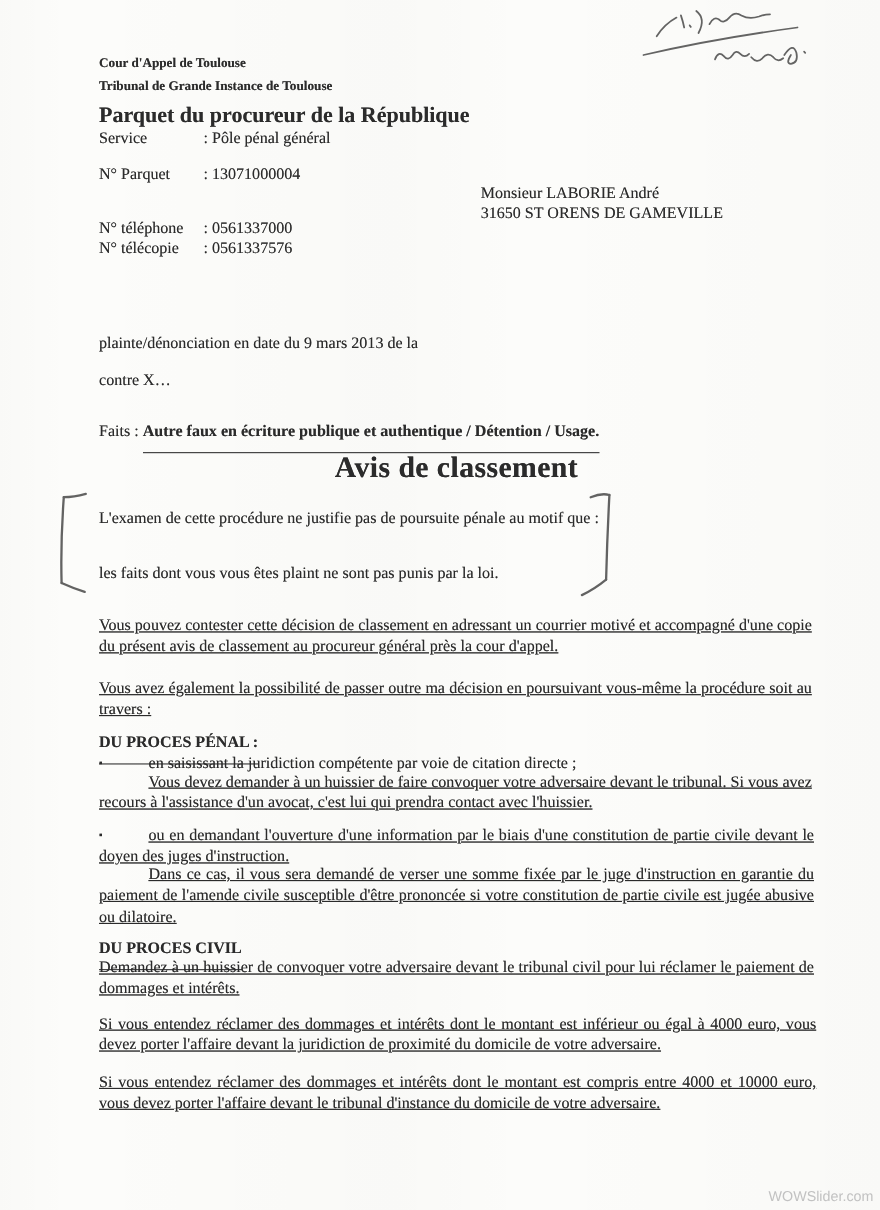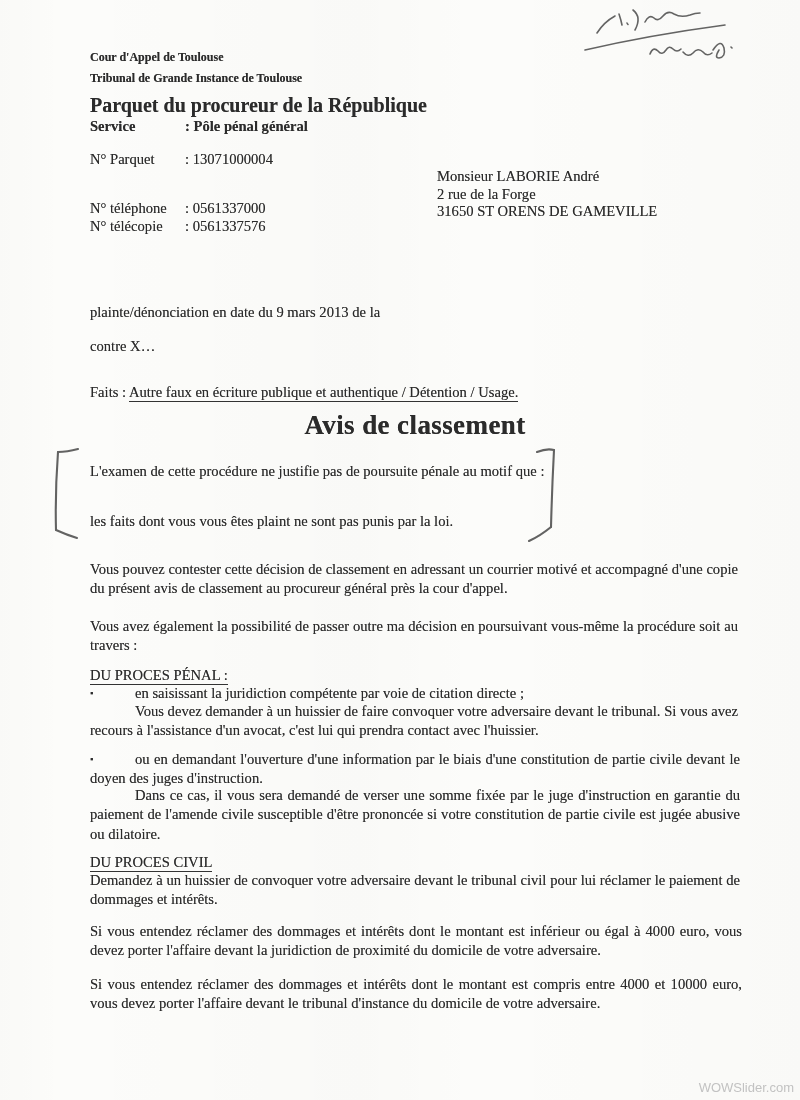--- a/index.html
+++ b/index.html
@@ -19,23 +19,23 @@
     overflow:hidden;
   }
   .abs{position:absolute;}
   .txt{
     font-size:14.6px;
     line-height:19.4px;
     color:#2b2b2b;
     text-shadow:0 0 0.5px rgba(40,40,40,0.55);
   }
   .bold{font-weight:bold;}
-  .just{text-align:justify;}
+  .just{text-align:justify;text-decoration:underline;}
   .lbl{display:inline-block;width:95px;}
-  .uline{border-bottom:1.3px solid #333;padding-bottom:1px;}
+  .uline{border-bottom:1.3px solid #333;padding-bottom:11px;font-weight:bold;}
   .doc-title{
     font-size:27px;
     font-weight:bold;
     letter-spacing:0.4px;
     text-align:center;
     text-shadow:0 0 0.6px rgba(20,20,20,0.7);
   }
   .indent{text-indent:45px;}
   .bullet-glyph{
     display:inline-block;width:45px;
@@ -70,31 +70,30 @@
     </g>
   </svg>
 
   <div class="abs txt bold" style="left:90px;top:47px;line-height:20.5px;font-size:12px;">
     <div>Cour d'Appel de Toulouse</div>
     <div>Tribunal de Grande Instance de Toulouse</div>
   </div>
 
   <div class="abs txt bold" style="left:90px;top:96px;font-size:20px;">Parquet du procureur de la République</div>
 
-  <div class="abs txt" style="left:90px;top:117px;font-weight:bold;">
+  <div class="abs txt" style="left:90px;top:117px;">
     <span class="lbl">Service</span><span>: Pôle pénal général</span>
   </div>
 
   <div class="abs txt" style="left:90px;top:150px;">
     <span class="lbl">N° Parquet</span><span>: 13071000004</span>
   </div>
 
   <div class="abs txt" style="left:405px;top:168px;line-height:17.6px;margin-left:32px;">
     <div>Monsieur LABORIE André</div>
-    <div>2 rue de la Forge</div>
     <div>31650 ST ORENS DE GAMEVILLE</div>
   </div>
 
   <div class="abs txt" style="left:90px;top:199px;">
     <span class="lbl">N° téléphone</span><span>: 0561337000</span>
   </div>
 
   <div class="abs txt" style="left:90px;top:217px;">
     <span class="lbl">N° télécopie</span><span>: 0561337576</span>
   </div>

